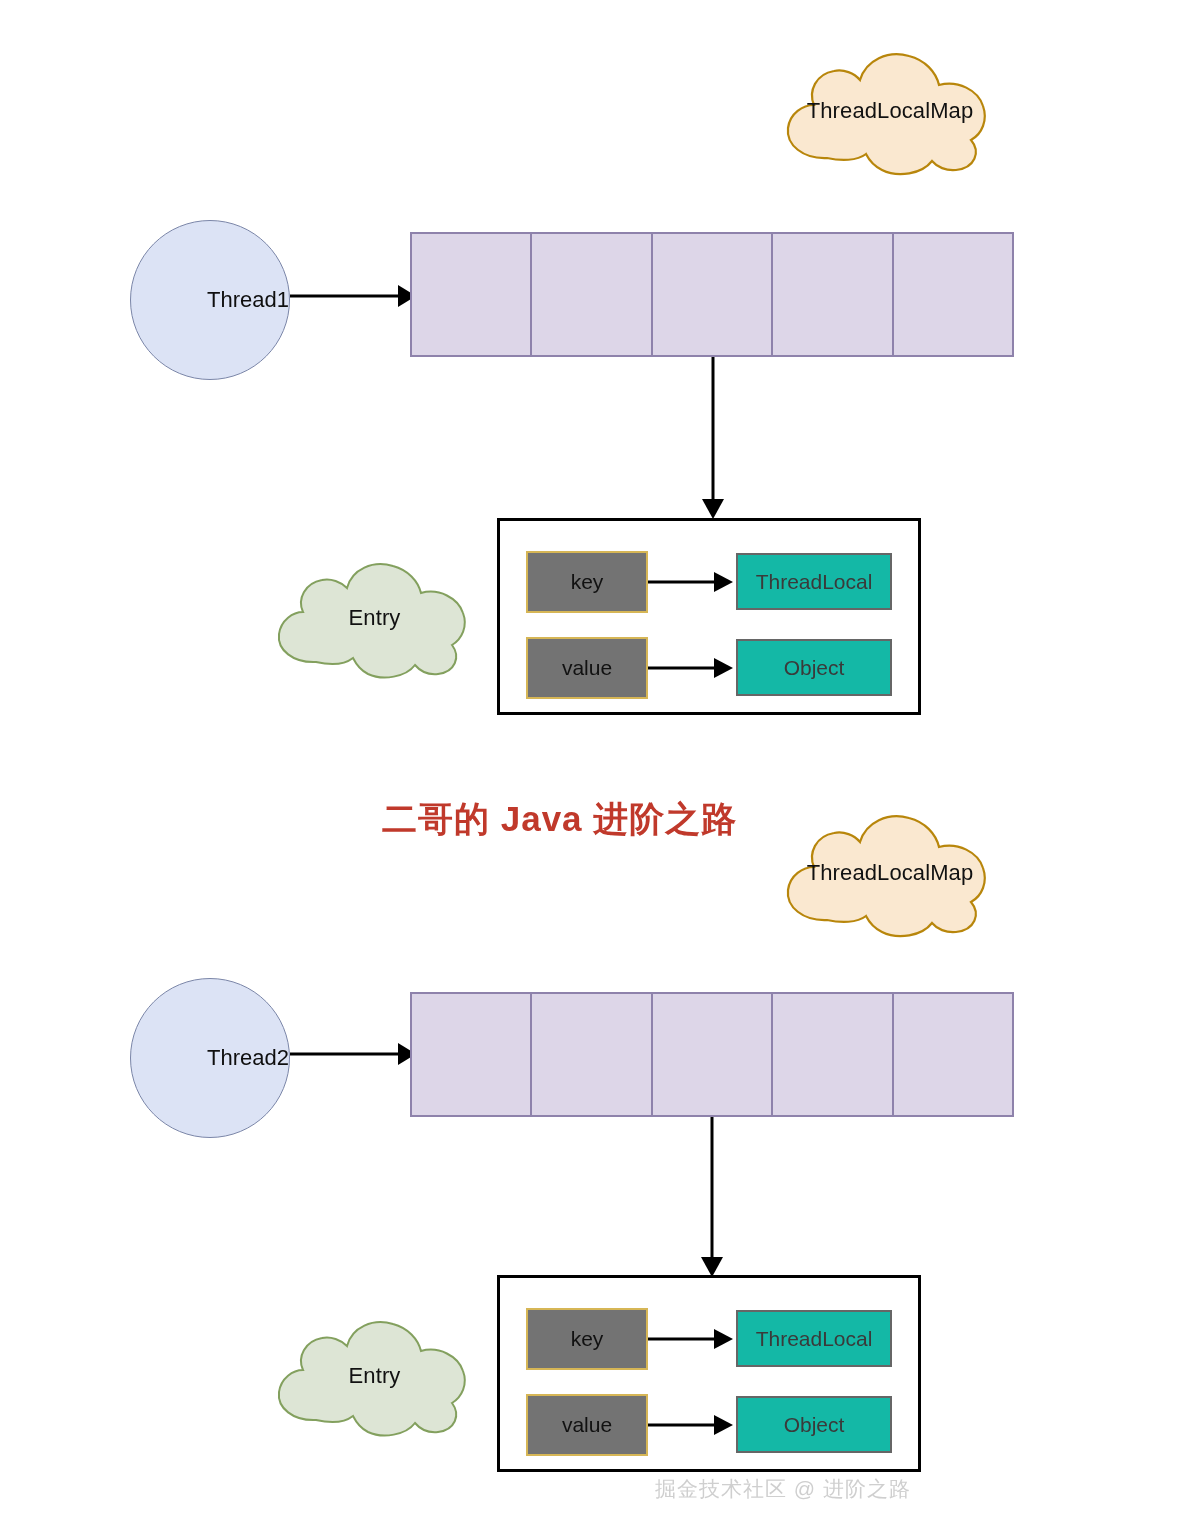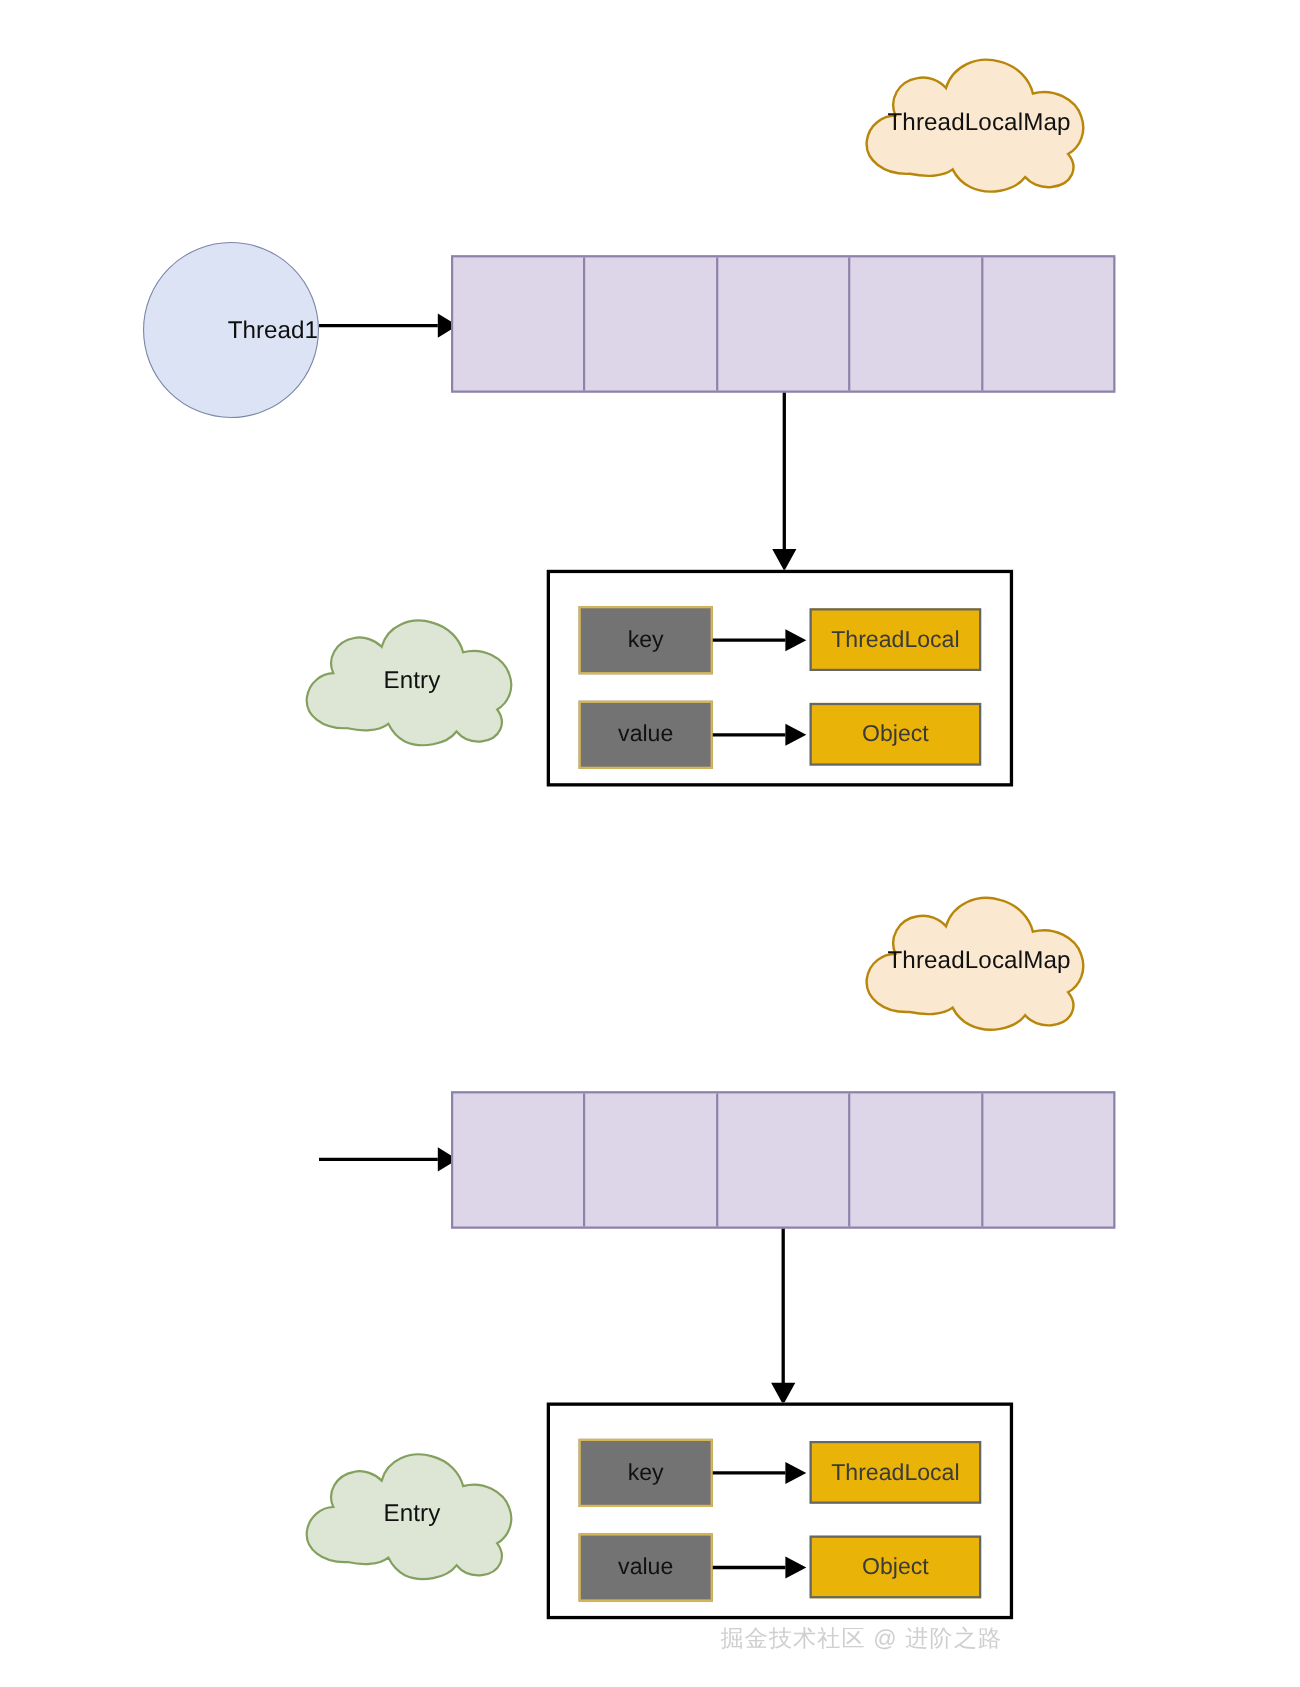--- a/index.html
+++ b/index.html
@@ -76,21 +76,21 @@
     border: 2px solid #d6b656;
     display: flex;
     align-items: center;
     justify-content: center;
     font-size: 21px;
     color: #111111;
   }
   .target-box {
     position: absolute;
     box-sizing: border-box;
-    background: #eab308;
+    background: #14b8a6;
     border: 2.5px solid #666666;
     display: flex;
     align-items: center;
     justify-content: center;
     font-size: 21px;
     color: #3a3a3a;
   }
 
   
   .arrow-svg { position: absolute; overflow: visible; }
@@ -198,20 +198,21 @@
     <span>value</span>
   </div>
   <svg class="arrow-svg" style="left:648px; top:652px; width:88px; height:32px;">
     <line x1="0" y1="16" x2="66" y2="16" stroke="#000000" stroke-width="3"></line>
     <polygon points="66,6 85,16 66,26" fill="#000000"></polygon>
   </svg>
   <div class="target-box" style="left:736px; top:639px; width:156px; height:57px;">
     <span>Object</span>
   </div>
 
+  <div class="brand-title" style="left:382px; top:796px;">二哥的 Java 进阶之路</div>
 
   <div class="cloud-wrap" style="left:770px; top:804px; width:240px; height:138px;">
     <svg width="240" height="138" viewBox="0 0 240 138">
       <path d="M57,116
                C33,117 16,103 18,86
                C20,71 33,63 44,63
                C38,49 46,32 64,29
                C74,27 84,31 90,38
                C96,18 118,8 139,14
                C155,18 166,30 169,43
@@ -219,20 +220,23 @@
                C218,78 212,92 201,98
                C211,110 205,126 186,128
                C176,129 167,125 162,119
                C152,132 128,136 112,128
                C104,124 99,118 96,112
                C87,119 71,119 57,116 Z" fill="#fae8d0" stroke="#b8860b" stroke-width="2.2"></path>
     </svg>
     <div class="cloud-label">ThreadLocalMap</div>
   </div>
 
+  <div class="thread-circle" style="left:130px; top:978px; width:160px; height:160px;">
+    <span>Thread2</span>
+  </div>
 
   <svg class="arrow-svg" style="left:288px; top:1038px; width:130px; height:40px;">
     <line x1="2" y1="16" x2="110" y2="16" stroke="#000000" stroke-width="3"></line>
     <polygon points="110,5 128,16 110,27" fill="#000000"></polygon>
   </svg>
 
   <div class="array" style="left:410px; top:992px; width:604px; height:125px;">
     <div class="array-cell"></div>
     <div class="array-cell"></div>
     <div class="array-cell"></div>

